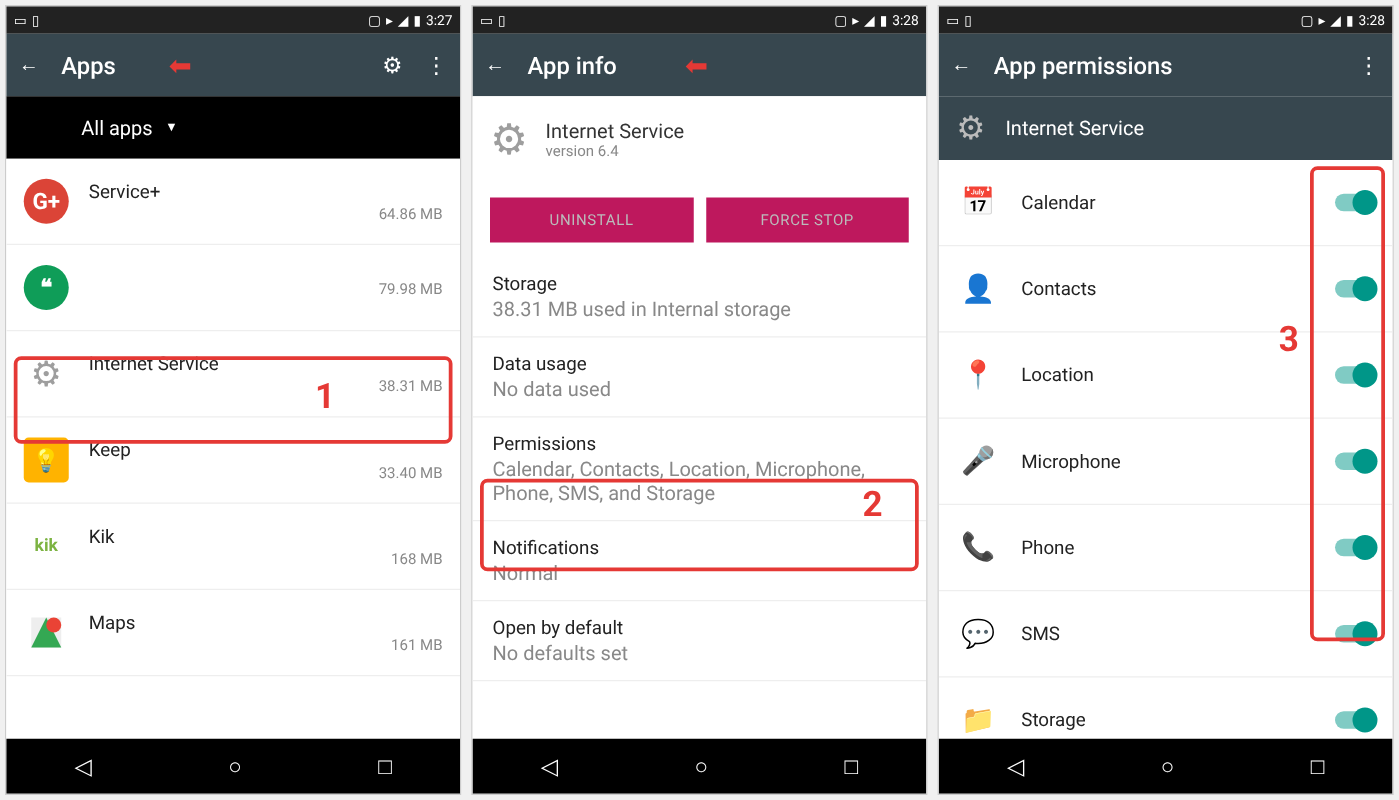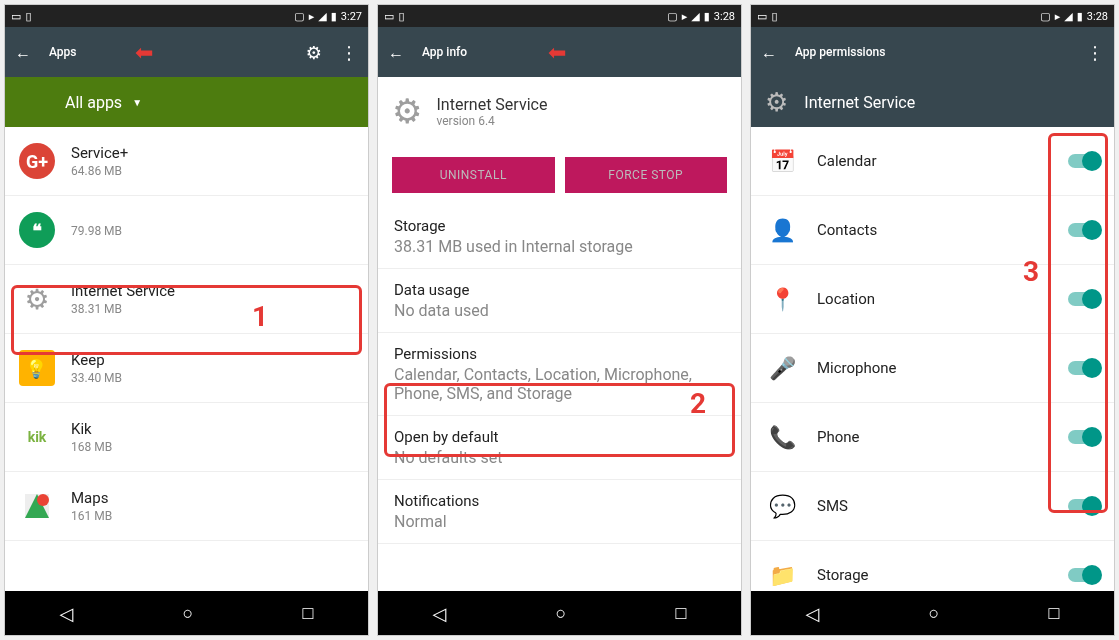--- a/index.html
+++ b/index.html
@@ -37,27 +37,27 @@
   .appbar {
     height: 50px;
     background: #37474F;
     color: #fff;
     display: flex;
     align-items: center;
     padding: 0 10px;
     gap: 18px;
   }
   .appbar .title {
-    font-size: 12px;
+    font-size: 19px;
     font-weight: 500;
     flex: 1;
   }
   .subbar {
     height: 50px;
-    background: #4d7c0f;
+    background: #000000;
     color: #fff;
     display: flex;
     align-items: center;
     padding: 0 20px 0 60px;
     font-size: 16px;
     gap: 10px;
   }
   .content {
     flex: 1;
     background: #fff;
@@ -74,21 +74,21 @@
   .list-item .icon {
     width: 36px;
     height: 36px;
     display: flex;
     align-items: center;
     justify-content: center;
     font-size: 18px;
   }
   .list-item .texts { flex:1; }
   .list-item .primary { font-size: 15px; color: #222; }
-  .list-item .secondary { font-size: 12px; color: #888; margin-top:2px;}
+  .list-item .secondary { font-size: 12px; color: #888; margin-top:2px;text-align:right;}
   .section {
     padding: 12px 16px;
     border-bottom: 1px solid #eee;
   }
   .section .primary { font-size: 15px; color:#222; }
   .section .secondary { font-size: 16px; color:#888; margin-top:2px;}
   .btn-row {
     display:flex; gap:10px; padding: 12px 14px;
   }
   .btn {
@@ -283,26 +283,26 @@
     </div>
     <div class="section">
       <div class="primary">Data usage</div>
       <div class="secondary">No data used</div>
     </div>
     <div class="section">
       <div class="primary">Permissions</div>
       <div class="secondary">Calendar, Contacts, Location, Microphone, Phone, SMS, and Storage</div>
     </div>
     <div class="section">
+      <div class="primary">Notifications</div>
+      <div class="secondary">Normal</div>
+    </div>
+    <div class="section">
       <div class="primary">Open by default</div>
       <div class="secondary">No defaults set</div>
-    </div>
-    <div class="section">
-      <div class="primary">Notifications</div>
-      <div class="secondary">Normal</div>
     </div>
   </div>
 
   <div class="navbar">
     <span class="nav-icon">◁</span>
     <span class="nav-icon">○</span>
     <span class="nav-icon">□</span>
   </div>
 
   <span class="red-arrow" style="top:35px; left:170px;">⬅</span>

